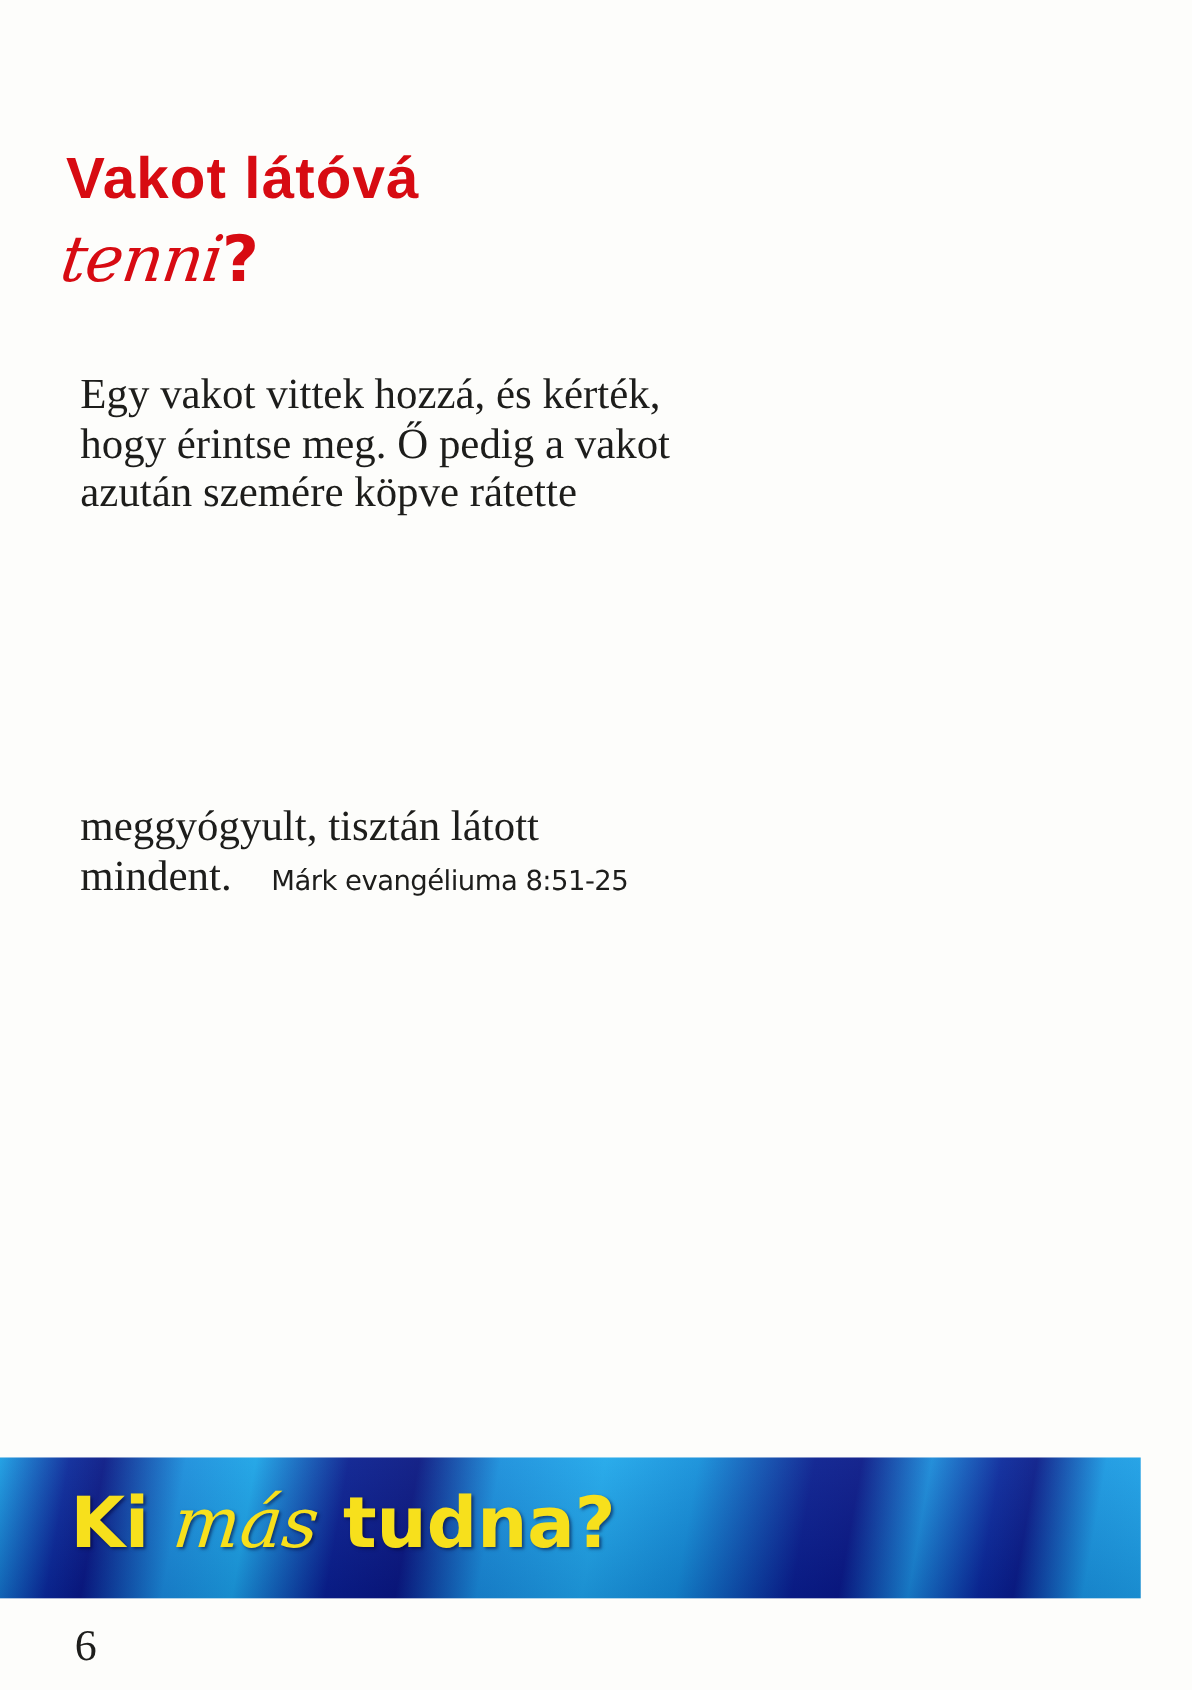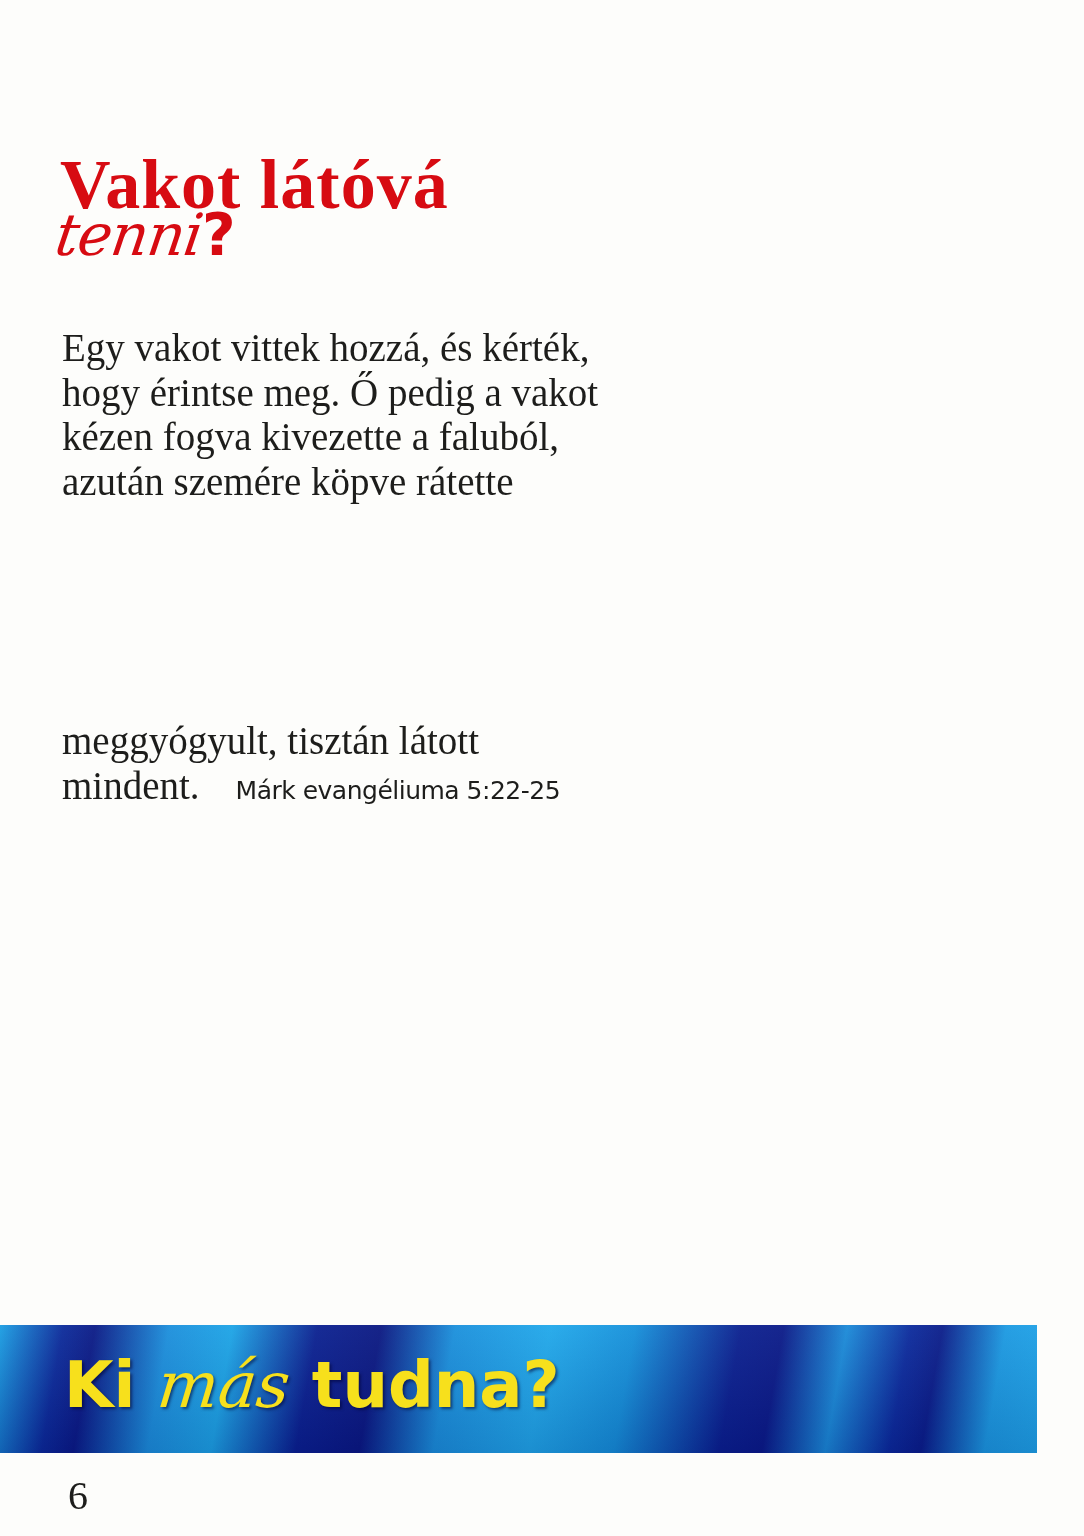--- a/index.html
+++ b/index.html
@@ -1,34 +1,34 @@
 <!DOCTYPE html>
 <html><head>
 <meta charset="utf-8">
 <style>
   html, body { margin: 0; padding: 0; }
   body {
     width: 1084px; height: 1536px; position: relative; overflow: hidden;
     background: #fdfdfb;
   }
   .title {
-    position: absolute; left: 60px; top: 150px; margin: 0;
-    font-family: Liberation Serif, serif; font-weight: bold;
-    font-size: 70px; letter-spacing: 1px; line-height: 1;
+    position: absolute; left: 60px; top: 136px; margin: 0;
+    font-family: Liberation Sans, sans-serif; font-weight: bold;
+    font-size: 53px; letter-spacing: 1px; line-height: 1;
     color: #d70b12;
   }
   .subtitle {
     position: absolute; left: 56px; top: 206px; margin: 0;
     font-family: "DejaVu Serif", serif; font-style: italic;
     font-size: 58px; line-height: 1; color: #d70b12; letter-spacing: -1px;
   }
   .subtitle .hand { font-weight: normal; transform: skewX(-8deg); display: inline-block; }
   .subtitle .q { font-family: "DejaVu Sans", sans-serif; font-style: normal; font-weight: bold; }
   .body-text {
-    position: absolute; left: 62px; width: 640px; margin: 0;
+    position: absolute; left: 62px; width: 640px; margin: 11px;
     font-family: "Liberation Serif", "DejaVu Serif", serif;
     font-size: 39px; line-height: 44.5px; color: #1d1d1b;
   }
   .para1 { top: 326px; }
   .para2 { top: 719px; }
   .line { display: block; white-space: nowrap; }
   .citation {
     font-family: "DejaVu Sans", sans-serif; font-size: 25px;
     margin-left: 36px; letter-spacing: -0.5px;
   }
@@ -66,27 +66,26 @@
 <body>
 
 <h1 class="title">Vakot látóvá</h1>
 <div class="subtitle">
   <span class="hand">tenni</span><span class="q">?</span>
 </div>
 
 <p class="body-text para1">
   <span class="line">Egy vakot vittek hozzá, és kérték,</span>
   <span class="line">hogy érintse meg. Ő pedig a vakot</span>
-  <span class="line">kézen fogva kivezette a faluból,</span>
   <span class="line">azután szemére köpve rátette</span>
 </p>
 
 <p class="body-text para2">
   <span class="line">meggyógyult, tisztán látott</span>
-  <span class="line"><span>mindent.</span><span class="citation">Márk evangéliuma 5:22-25</span></span>
+  <span class="line"><span>mindent.</span><span class="citation">Márk evangéliuma 8:51-25</span></span>
 </p>
 
 <div class="banner">
   <div class="banner-shade"></div>
   <div class="banner-text">
     <span>Ki</span>
     <span class="hand">más</span>
     <span>tudna?</span>
   </div>
 </div>

